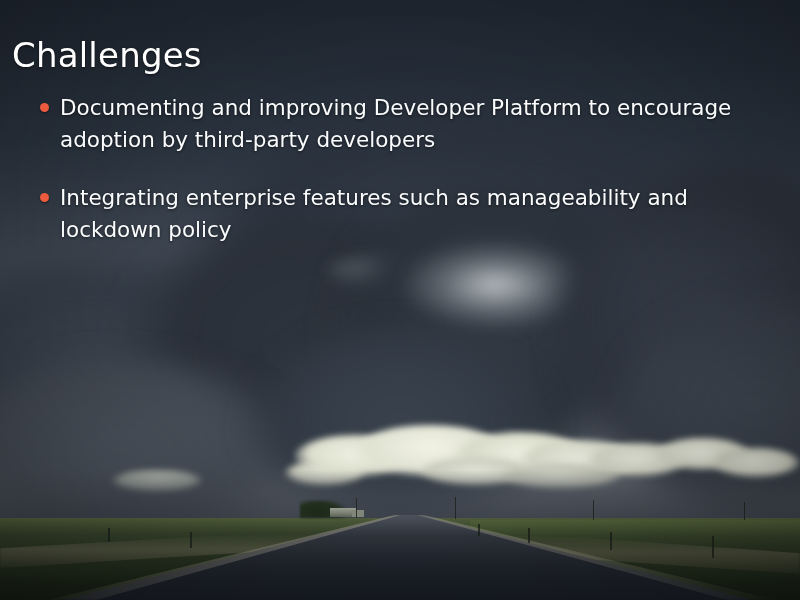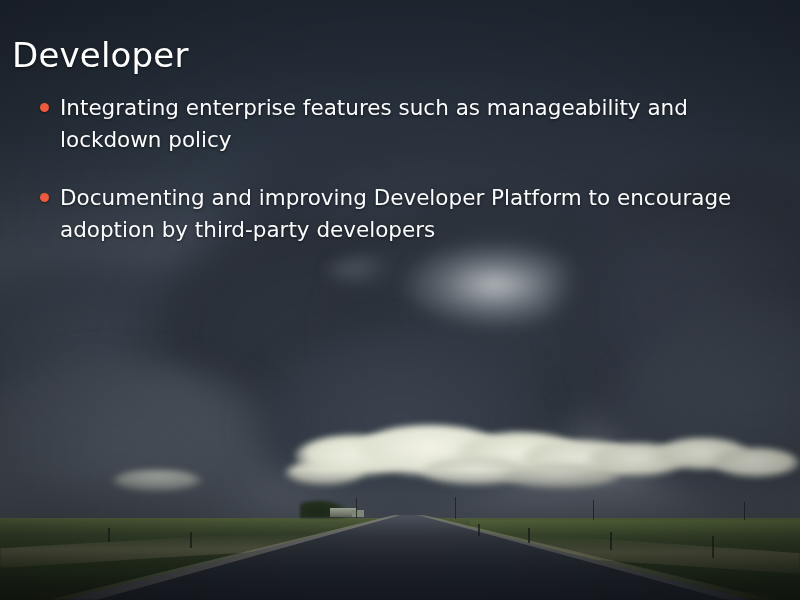--- a/index.html
+++ b/index.html
@@ -314,30 +314,30 @@
     <div class="fpost f6"></div>
     <div class="fpost f1"></div>
     <div class="fpost f2"></div>
     <div class="fpost f3"></div>
     <div class="fpost f4"></div>
 
     <div class="vignette"></div>
   </div>
 
   <div class="content">
-    <h1 class="slide-title">Developer</h1>
+    <h1 class="slide-title">Challenges</h1>
 
     <div class="bullet-list">
+
+      <div class="bullet-item">
+        <span class="bullet-dot"></span>
+        <span class="bullet-text">Documenting and improving Developer Platform to encourage adoption by third-party developers</span>
+      </div>
 
       <div class="bullet-item">
         <span class="bullet-dot"></span>
         <span class="bullet-text">Integrating enterprise features such as manageability and lockdown policy</span>
       </div>
 
-      <div class="bullet-item">
-        <span class="bullet-dot"></span>
-        <span class="bullet-text">Documenting and improving Developer Platform to encourage adoption by third-party developers</span>
-      </div>
-
     </div>
   </div>
 
 </div>
 
 </body></html>

